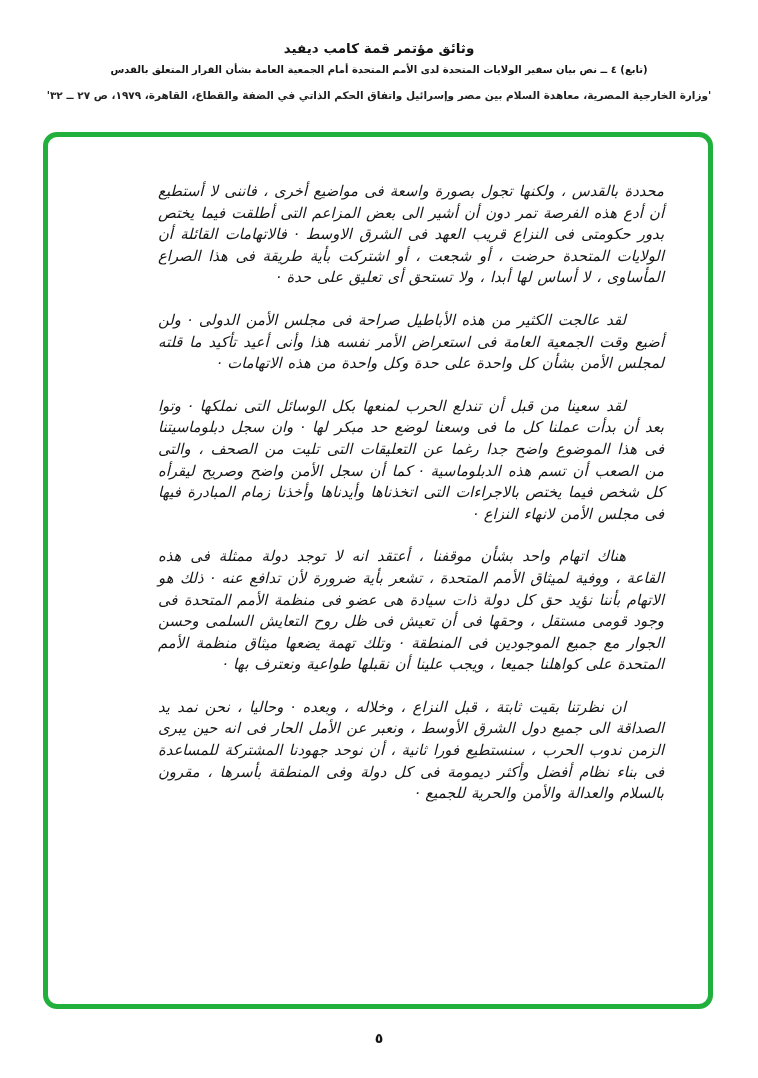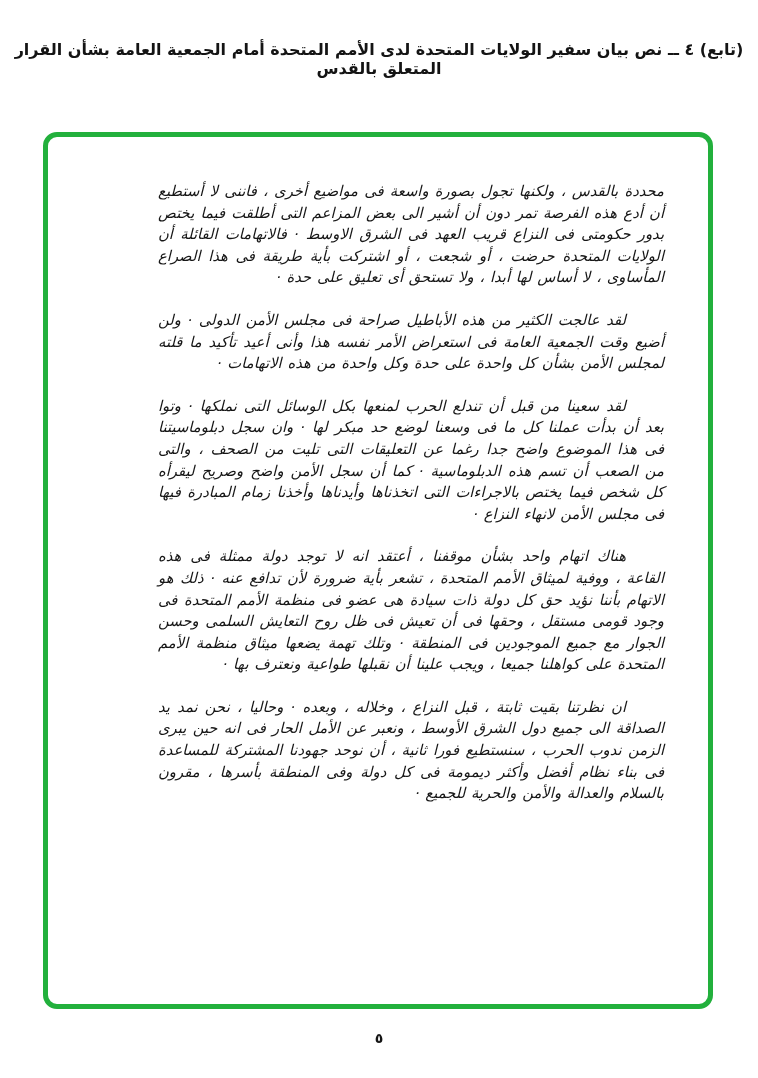--- a/index.html
+++ b/index.html
@@ -23,21 +23,21 @@
     direction: rtl;
     text-align: center;
   }
   .doc-title {
     font-size: 13.5px;
     font-weight: bold;
     margin: 0 0 8px 0;
     letter-spacing: 0.2px;
   }
   .doc-subtitle {
-    font-size: 16px;
+    font-size: 10px;
     font-weight: bold;
     margin: 0 0 14px 0;
   }
   .doc-source {
     font-size: 10.5px;
     font-weight: bold;
     margin: 0;
     color: #222222;
   }
   .frame {
@@ -79,21 +79,23 @@
     text-align: center;
     font-size: 14px;
     font-weight: bold;
     direction: rtl;
   }
 </style>
 </head>
 <body>
 
 <div class="header">
+  <div class="doc-title">وثائق مؤتمر قمة كامب ديفيد</div>
   <div class="doc-subtitle">(تابع) ٤ ــ نص بيان سفير الولايات المتحدة لدى الأمم المتحدة أمام الجمعية العامة بشأن القرار المتعلق بالقدس</div>
+  <div class="doc-source">'وزارة الخارجية المصرية، معاهدة السلام بين مصر وإسرائيل واتفاق الحكم الذاتي في الضفة والقطاع، القاهرة، ١٩٧٩، ص ٢٧ ــ ٣٢'</div>
 </div>
 
 <div class="frame" style="border-color: rgb(34, 176, 60);"></div>
 
 <div class="body-text">
   <p class="continuation">محددة بالقدس ، ولكنها تجول بصورة واسعة فى مواضيع أخرى ، فاننى لا أستطيع أن أدع هذه الفرصة تمر دون أن أشير الى بعض المزاعم التى أطلقت فيما يختص بدور حكومتى فى النزاع قريب العهد فى الشرق الاوسط · فالاتهامات القائلة أن الولايات المتحدة حرضت ، أو شجعت ، أو اشتركت بأية طريقة فى هذا الصراع المأساوى ، لا أساس لها أبدا ، ولا تستحق أى تعليق على حدة ·</p>
   <p>لقد عالجت الكثير من هذه الأباطيل صراحة فى مجلس الأمن الدولى · ولن أضيع وقت الجمعية العامة فى استعراض الأمر نفسه هذا وأنى أعيد تأكيد ما قلته لمجلس الأمن بشأن كل واحدة على حدة وكل واحدة من هذه الاتهامات ·</p>
   <p>لقد سعينا من قبل أن تندلع الحرب لمنعها بكل الوسائل التى نملكها · وتوا بعد أن بدأت عملنا كل ما فى وسعنا لوضع حد مبكر لها · وان سجل دبلوماسيتنا فى هذا الموضوع واضح جدا رغما عن التعليقات التى تليت من الصحف ، والتى من الصعب أن تسم هذه الدبلوماسية · كما أن سجل الأمن واضح وصريح ليقرأه كل شخص فيما يختص بالاجراءات التى اتخذناها وأيدناها وأخذنا زمام المبادرة فيها فى مجلس الأمن لانهاء النزاع ·</p>
   <p>هناك اتهام واحد بشأن موقفنا ، أعتقد انه لا توجد دولة ممثلة فى هذه القاعة ، ووفية لميثاق الأمم المتحدة ، تشعر بأية ضرورة لأن تدافع عنه · ذلك هو الاتهام بأننا نؤيد حق كل دولة ذات سيادة هى عضو فى منظمة الأمم المتحدة فى وجود قومى مستقل ، وحقها فى أن تعيش فى ظل روح التعايش السلمى وحسن الجوار مع جميع الموجودين فى المنطقة · وتلك تهمة يضعها ميثاق منظمة الأمم المتحدة على كواهلنا جميعا ، ويجب علينا أن نقبلها طواعية ونعترف بها ·</p>
   <p>ان نظرتنا بقيت ثابتة ، قبل النزاع ، وخلاله ، وبعده · وحاليا ، نحن نمد يد الصداقة الى جميع دول الشرق الأوسط ، ونعبر عن الأمل الحار فى انه حين يبرى الزمن ندوب الحرب ، سنستطيع فورا ثانية ، أن نوحد جهودنا المشتركة للمساعدة فى بناء نظام أفضل وأكثر ديمومة فى كل دولة وفى المنطقة بأسرها ، مقرون بالسلام والعدالة والأمن والحرية للجميع ·</p>

